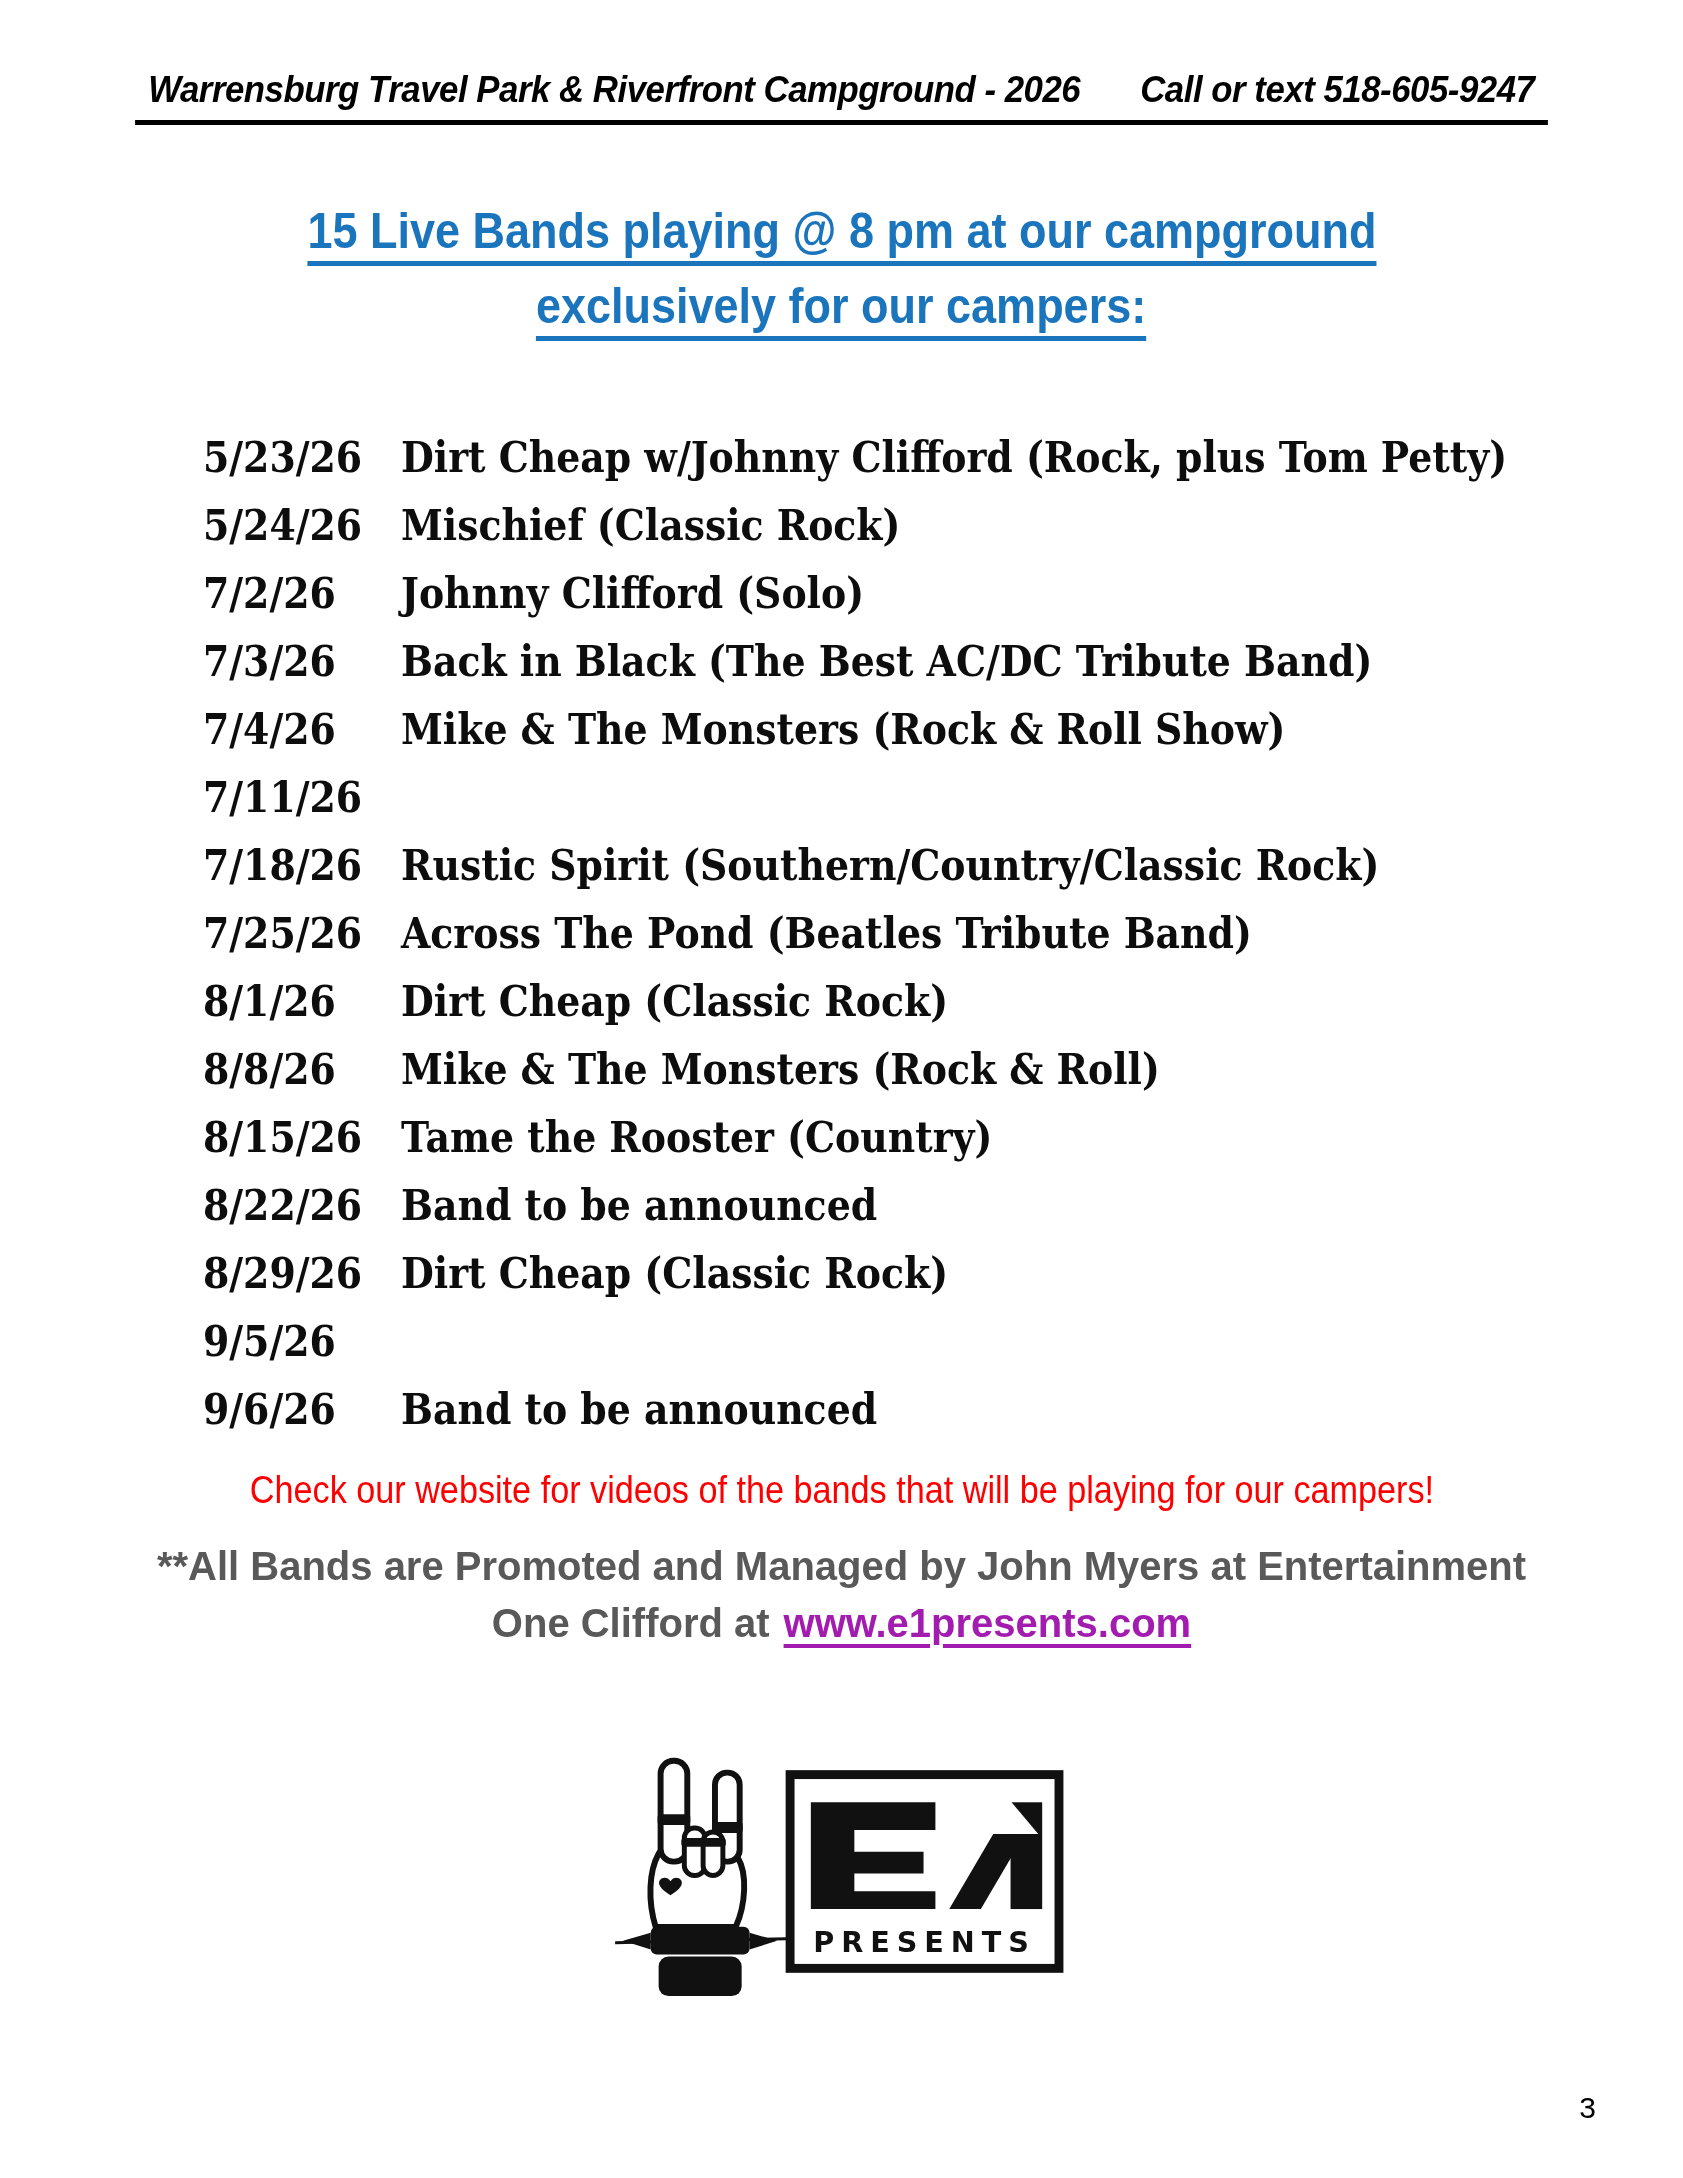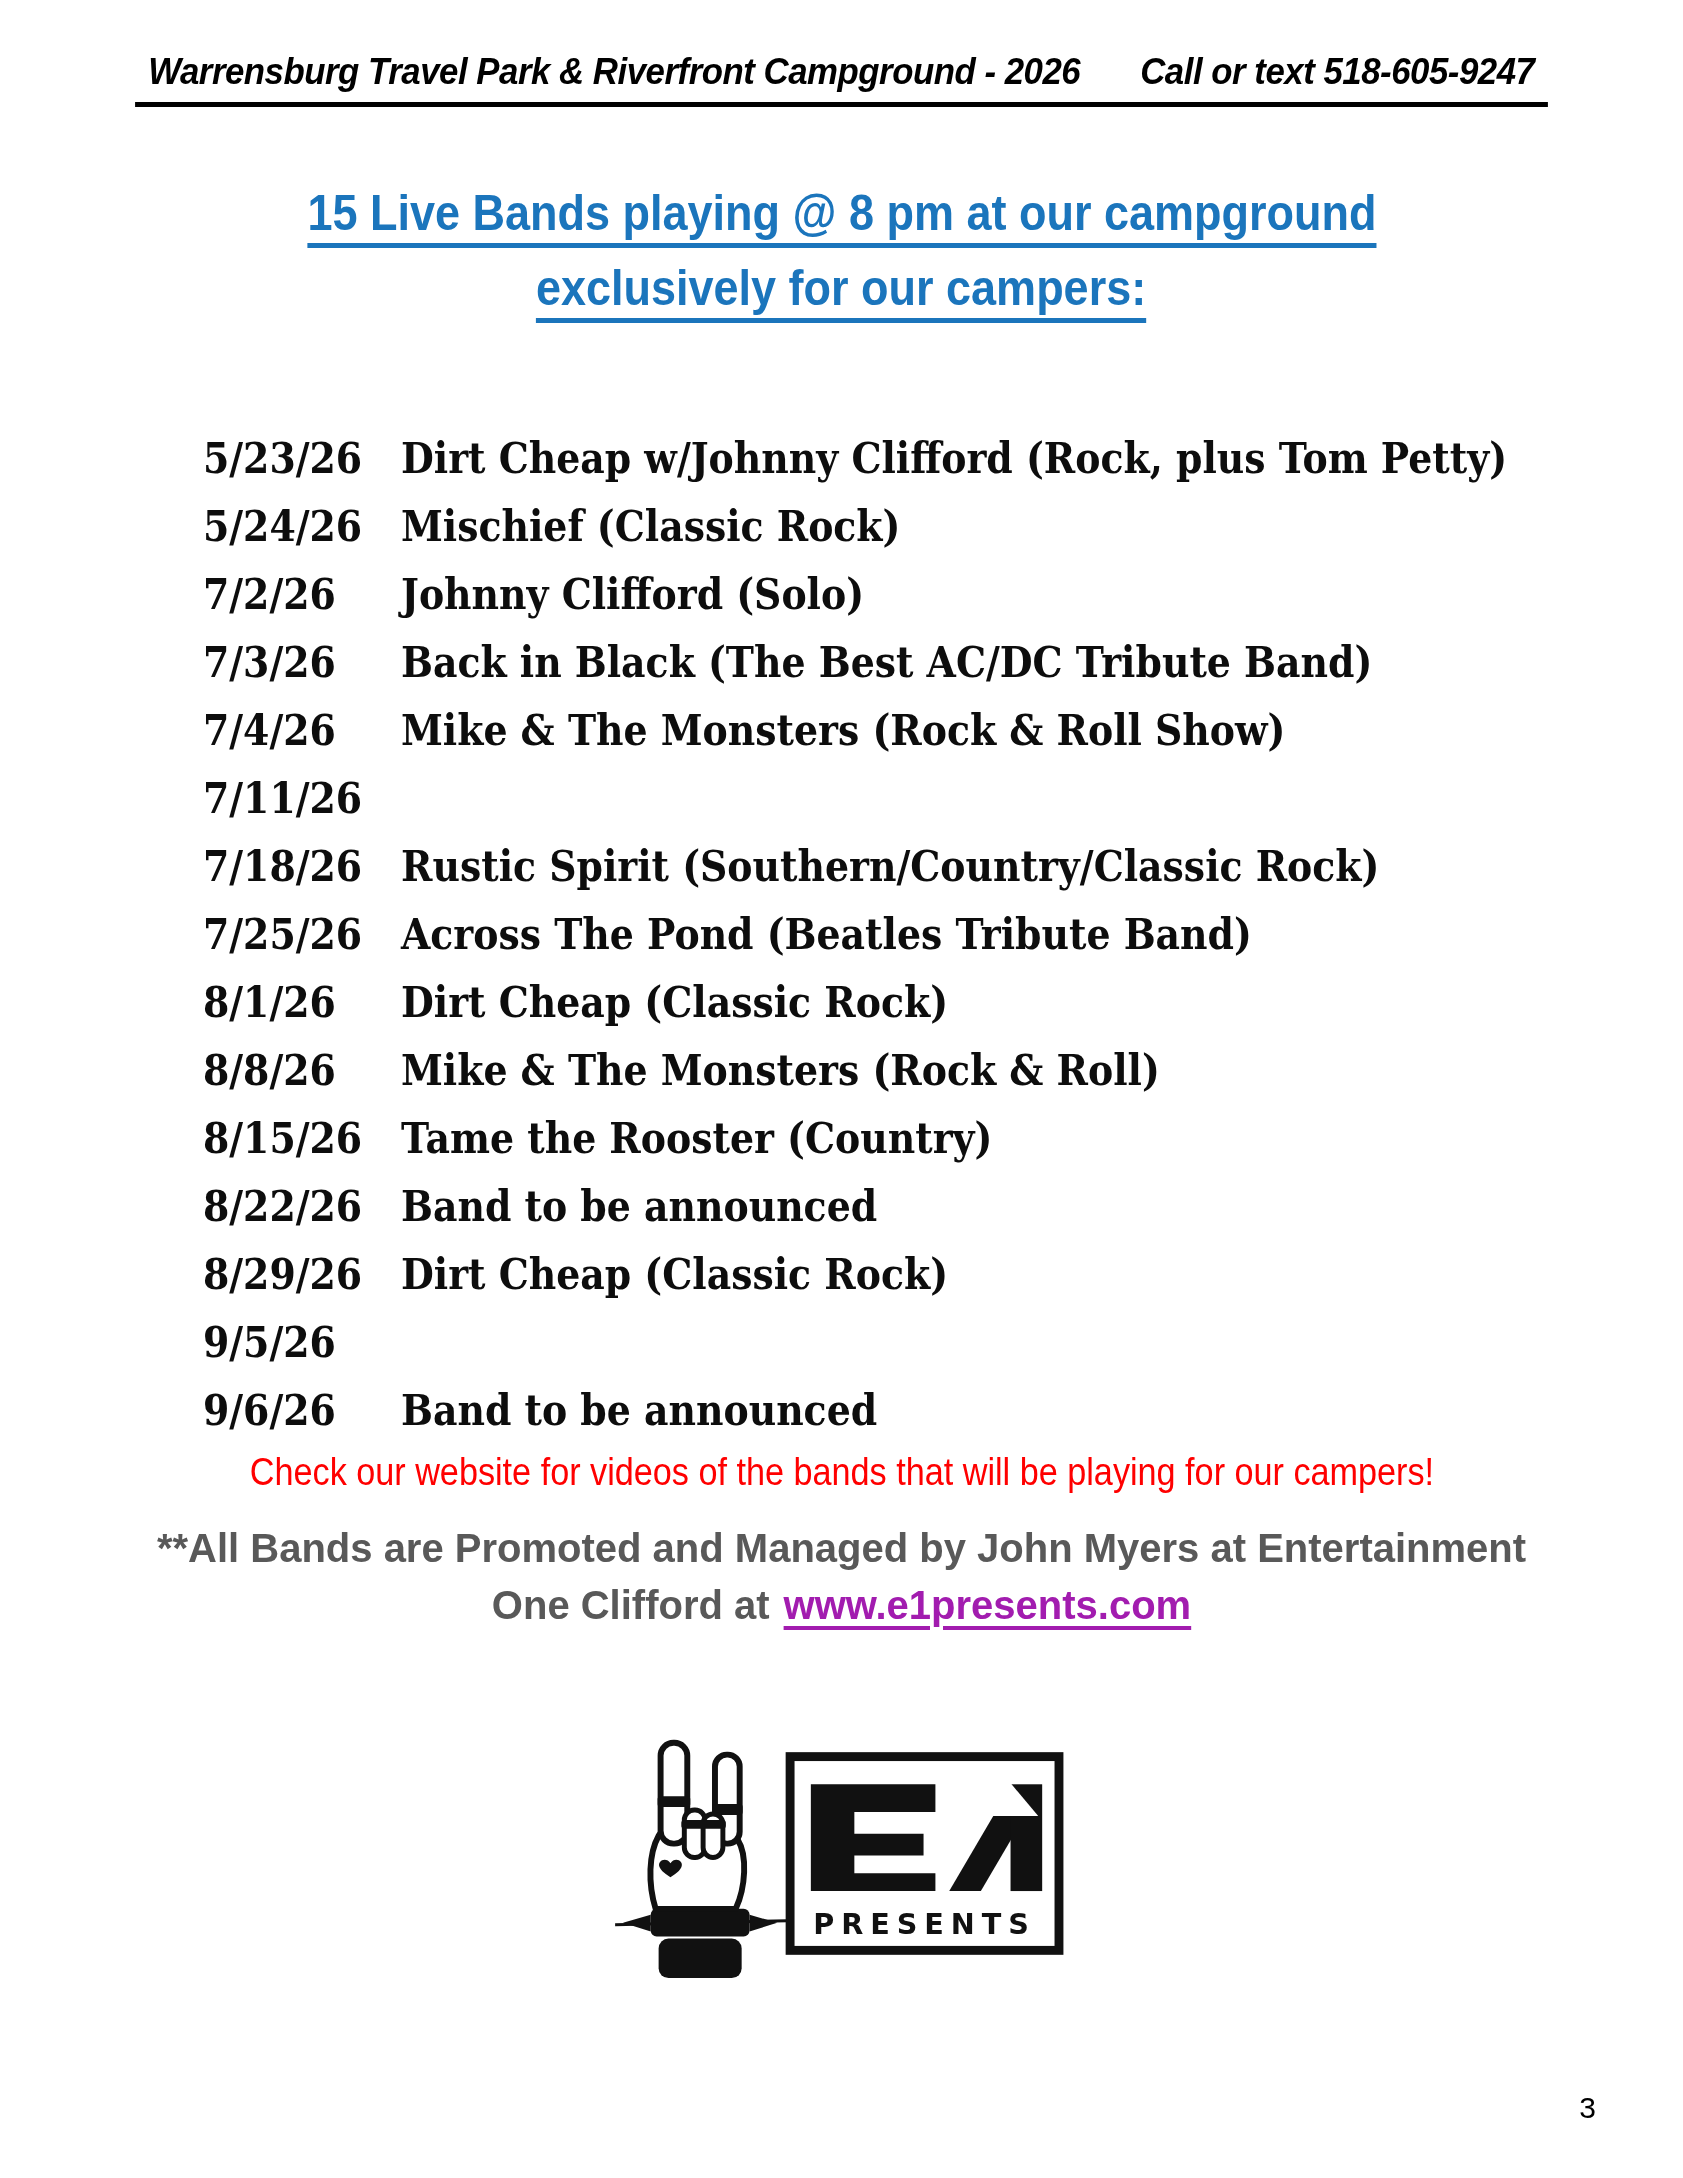--- a/index.html
+++ b/index.html
@@ -9,21 +9,21 @@
     background:#ffffff;
     overflow:hidden;
     font-family:"Liberation Sans",sans-serif;
     color:#000;
   }
   
   .cx{display:inline-block;transform:scaleX(0.90);transform-origin:0 50%;white-space:nowrap;}
   .cxc{display:inline-block;transform:scaleX(0.90);transform-origin:50% 50%;white-space:nowrap;}
 
   
-  .header{margin:0;padding-top:51px;text-align:center;}
+  .header{margin:0;padding-top:69px;text-align:center;}
   .header-inner{
     display:inline-block;transform:scaleX(0.94);transform-origin:50% 50%;
     border-bottom:5px solid #000;
     padding:0 14px 9px 14px;
     font-style:italic;font-weight:700;font-size:37px;
     letter-spacing:-0.5px;white-space:nowrap;
   }
   .header-contact{margin-left:54px;}
 
   
@@ -31,21 +31,21 @@
   .title .u{
     display:inline-block;transform:scaleX(0.90);transform-origin:50% 50%;white-space:nowrap;
     text-decoration:underline;text-decoration-thickness:5px;text-underline-offset:13px;
   }
 
   
   .schedule{
     margin-top:89px;padding-left:203px;
     font-family:"DejaVu Serif",serif;font-weight:700;font-size:42px;color:#0d0d0d;
   }
-  .row{display:flex;align-items:flex-end;height:68px;}
+  .row{display:flex;align-items:flex-start;height:68px;}
   .cell-date{flex:0 0 198px;width:198px;}
   .cell-band{flex:1;}
 
   
   .notice{margin-top:16px;text-align:center;color:#FF0000;font-size:38px;font-weight:400;}
 
   
   .footer{margin-top:26px;text-align:center;color:#595959;font-weight:700;font-size:40px;line-height:57px;}
   .footer .link{
     color:#a21caf;text-decoration:underline;text-decoration-thickness:4px;text-underline-offset:7px;

